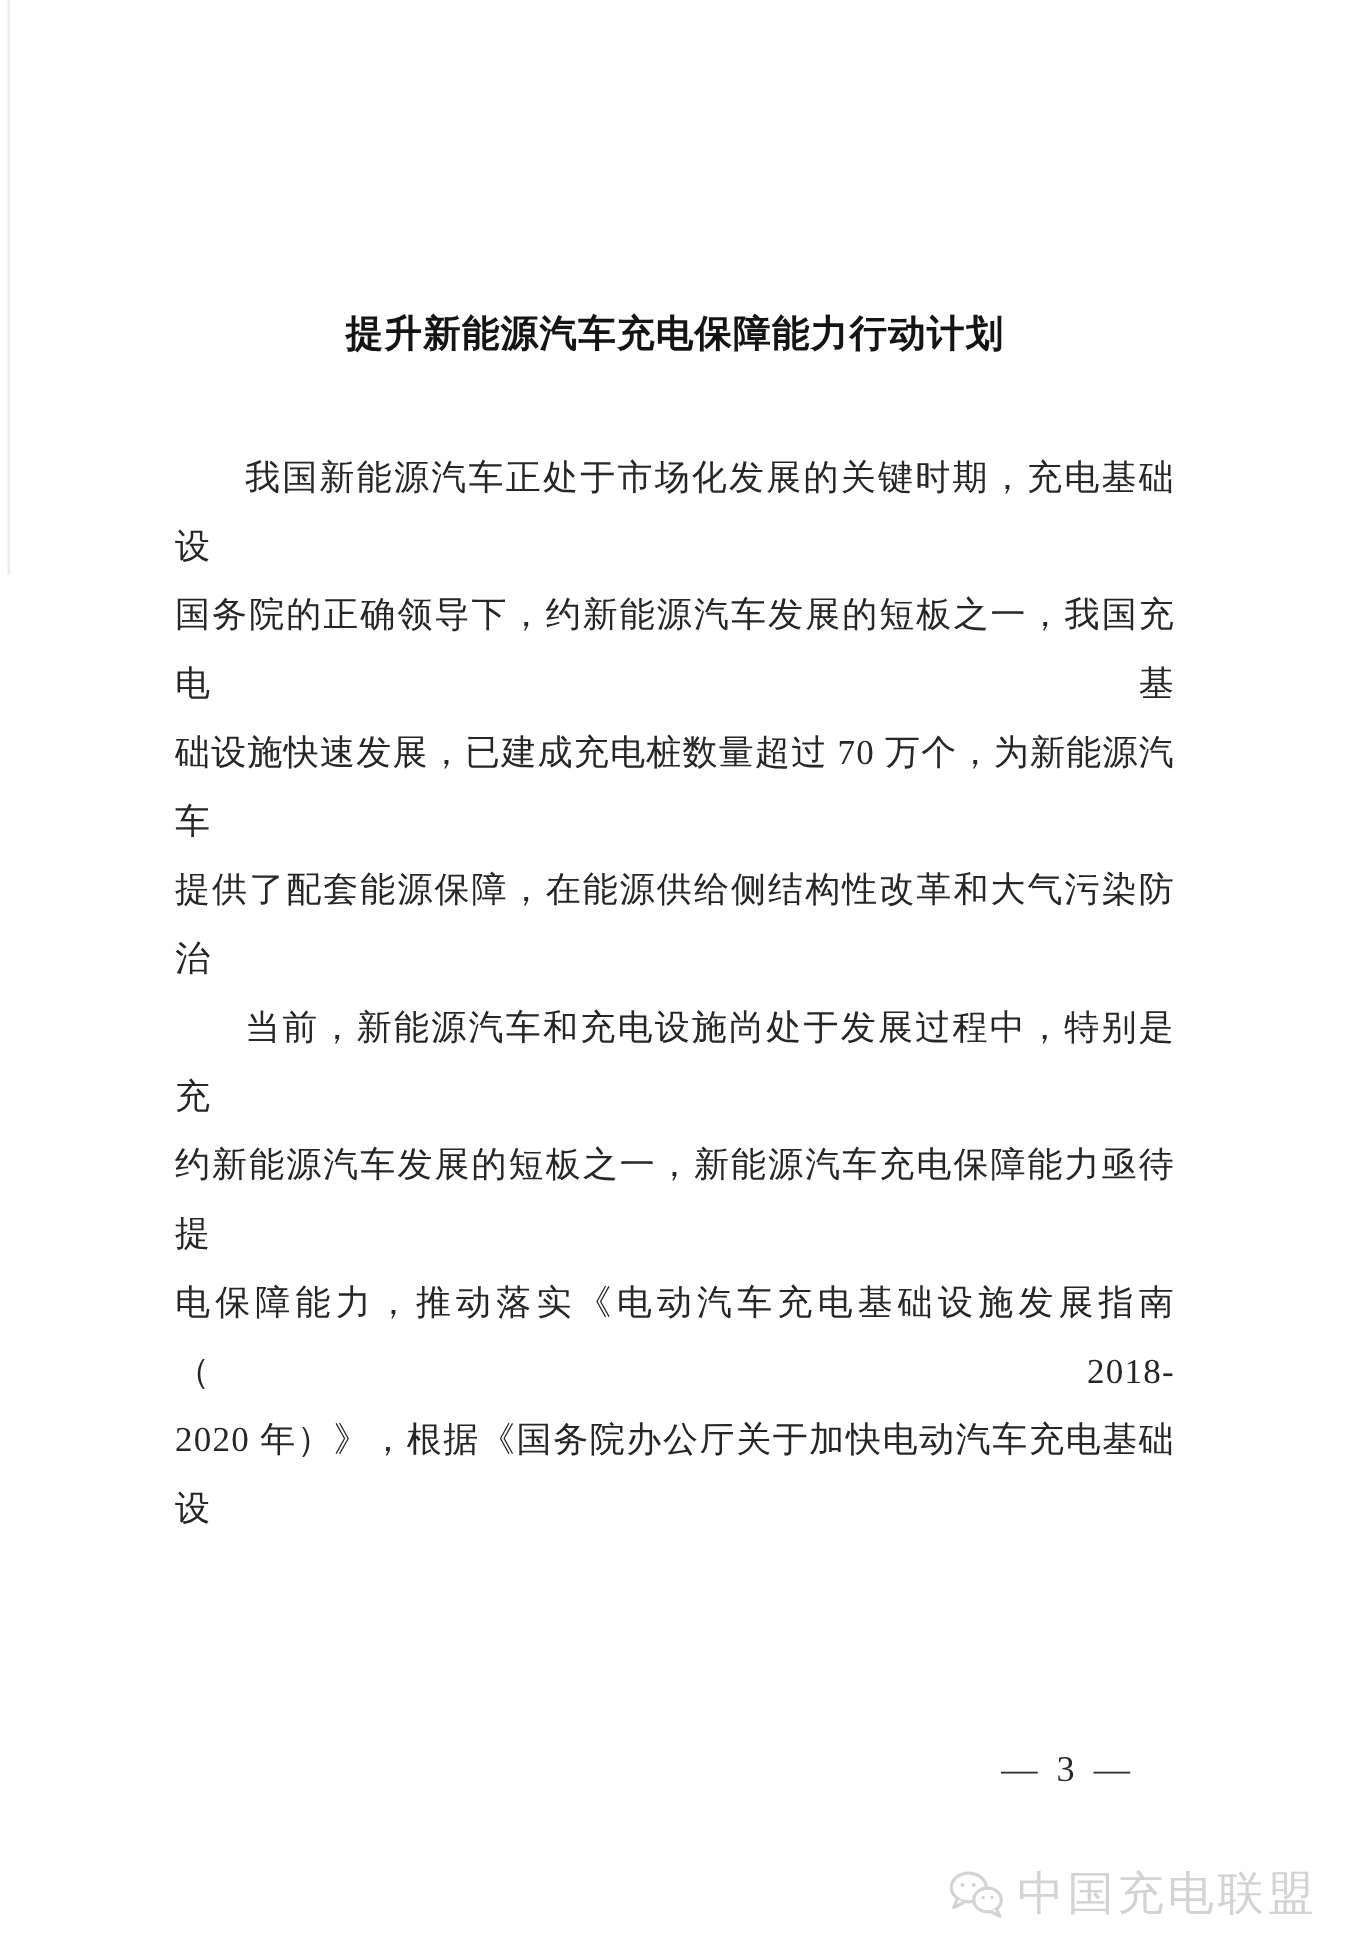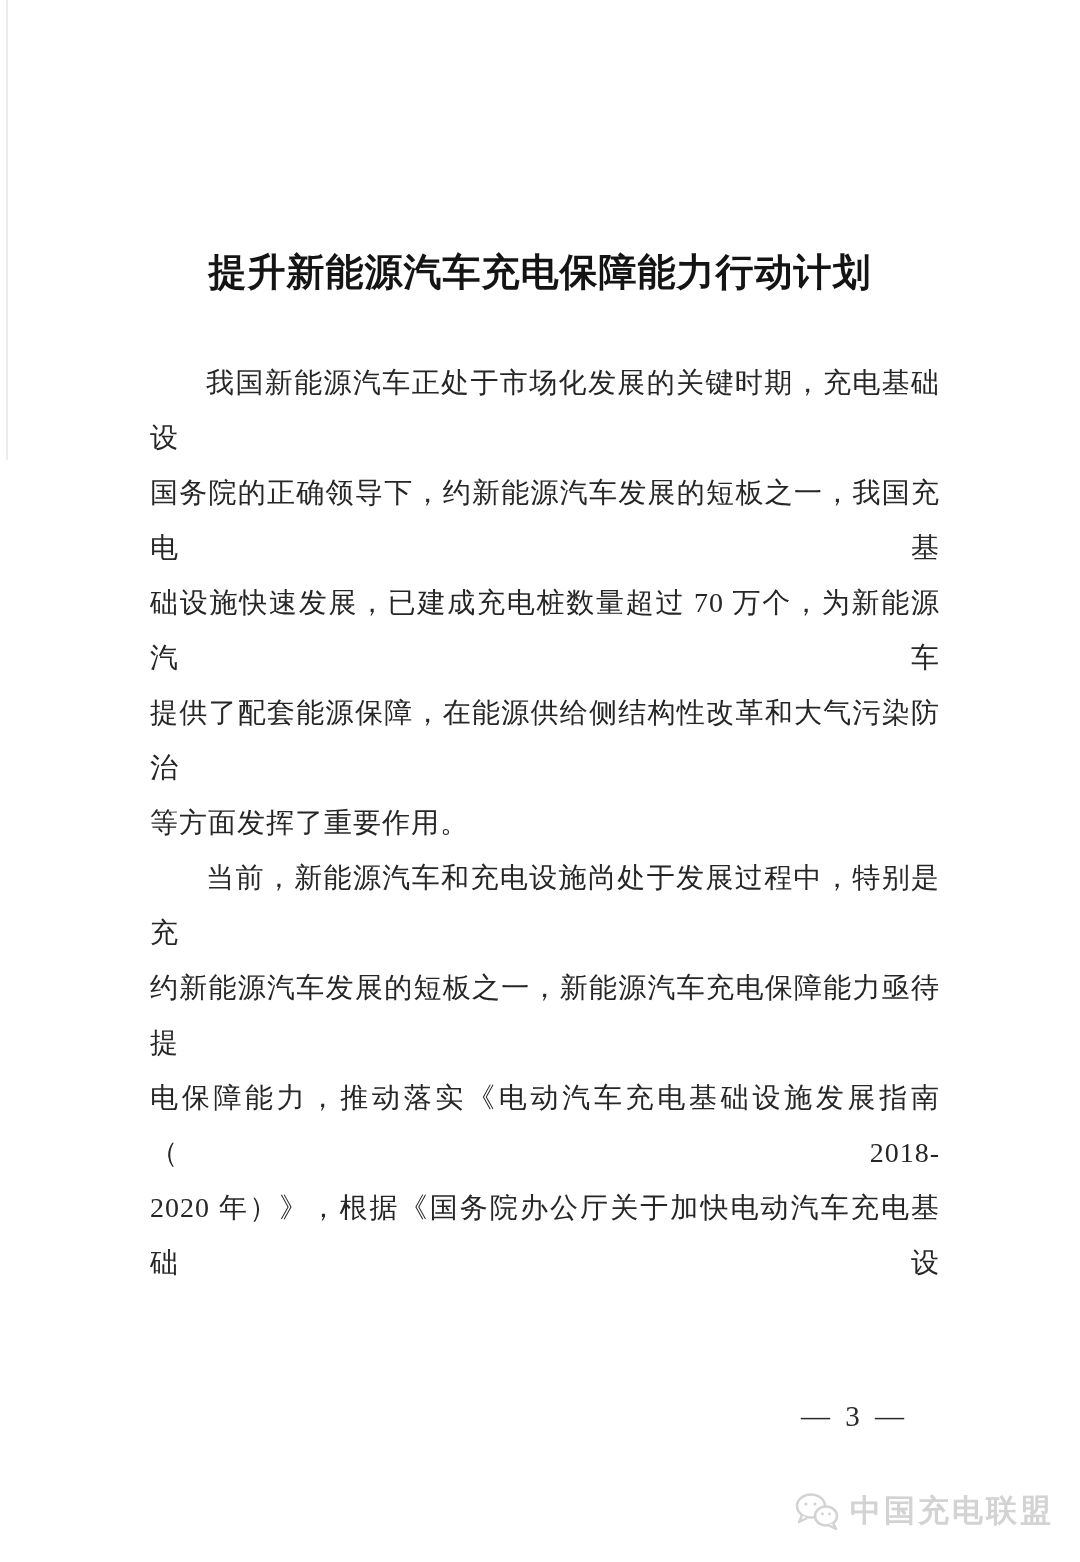--- a/index.html
+++ b/index.html
@@ -24,42 +24,41 @@
     height: 460px;
     background: #ececec;
   }
   .doc-title {
     position: absolute;
     top: 250px;
     left: 0;
     width: 100%;
     margin: 0;
     text-align: center;
-    font-size: 38px;
+    font-size: 30px;
     line-height: 1.2;
     font-weight: 700;
     letter-spacing: 1px;
     color: #141414;
   }
   .doc-body {
     position: absolute;
     top: 355px;
     left: 140px;
     width: 800px;
     font-size: 28px;
     line-height: 55px;
     color: #262626;
   }
   .para { margin: 0; }
   .line {
     text-align: justify;
     text-align-last: justify;
     text-justify: inter-character;
     letter-spacing: 1px;
-    margin-left: 10px;
   }
   .line.indent { text-indent: 2em; }
   .line.endline {
     text-align-last: left;
   }
   .page-number {
     position: absolute;
     top: 1396px;
     right: 172px;
     font-size: 29px;
@@ -73,41 +72,40 @@
     right: 26px;
     display: flex;
     align-items: center;
     gap: 10px;
     color: #d3d3d3;
     text-shadow: 0 1px 0 #ffffff;
   }
   .wm-icon { display: inline-flex; }
   .wm-label {
     font-family: "Liberation Sans", "DejaVu Sans", sans-serif;
-    font-size: 31px;
+    font-size: 37px;
     letter-spacing: 3px;
-    font-weight: 700;
+    font-weight: 400;
   }
 </style>
 </head>
 <body>
 
 <div class="page">
 
   <div class="scan-edge"></div>
 
   <h1 class="doc-title">提升新能源汽车充电保障能力行动计划</h1>
 
   <div class="doc-body" id="doc-body">
       <div class="para">
         <div class="line indent">我国新能源汽车正处于市场化发展的关键时期，充电基础设</div>
         <div class="line">国务院的正确领导下，约新能源汽车发展的短板之一，我国充电基</div>
         <div class="line">础设施快速发展，已建成充电桩数量超过 70 万个，为新能源汽车</div>
         <div class="line">提供了配套能源保障，在能源供给侧结构性改革和大气污染防治</div>
-        <div class="line endline">等方面发挥了重要作用。</div>
       </div>
       <div class="para">
         <div class="line indent">当前，新能源汽车和充电设施尚处于发展过程中，特别是充</div>
         <div class="line">约新能源汽车发展的短板之一，新能源汽车充电保障能力亟待提</div>
         <div class="line">电保障能力，推动落实《电动汽车充电基础设施发展指南（2018-</div>
         <div class="line">2020 年）》，根据《国务院办公厅关于加快电动汽车充电基础设</div>
       </div>
     </div>
 
   <div class="page-number">— 3 —</div>

